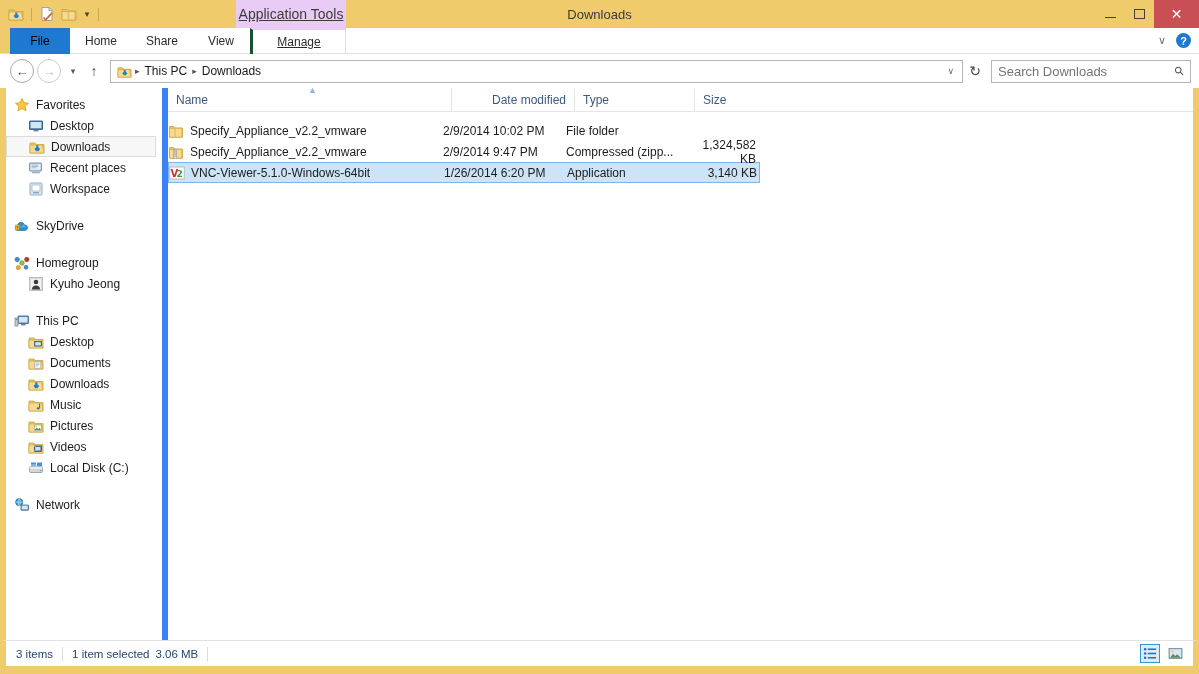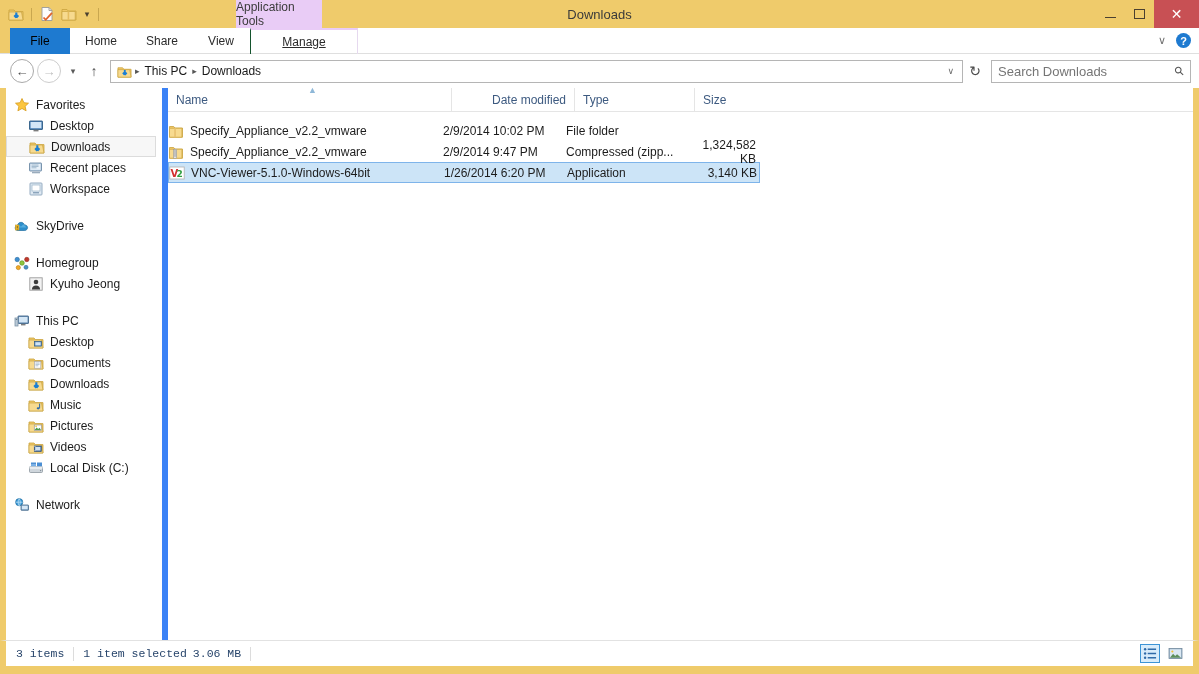--- a/index.html
+++ b/index.html
@@ -24,24 +24,24 @@
   .qat{ display:flex; align-items:center; gap:0; padding-left:5px; height:28px; }
   .qat-btn{
     width:22px; height:22px; display:flex; align-items:center; justify-content:center;
   }
   .qat-sep{
     width:1px; height:13px; background:#c9a74f; margin:0 4px;
   }
   .qat-chev{ width:14px; height:22px; display:flex;align-items:center;justify-content:center;
     font-size:9px; color:#4a4030; }
   .app-tools-tab{
-    position:absolute; left:236px; top:0px; width:86px; height:28px;
+    position:absolute; left:236px; top:0px; width:110px; height:28px;
     background:#e9ccf6;
     display:flex; align-items:center; justify-content:center;
-    font-size:12px; color:#3b3b3b;
+    font-size:14px; color:#3b3b3b;text-decoration:underline;
   }
   .win-title{
     position:absolute; left:0; right:0; top:0; height:28px;
     display:flex; align-items:center; justify-content:center;
     font-size:13px; color:#3a3a3a; pointer-events:none;
   }
   .wincontrols{
     position:absolute; right:0; top:0; height:28px; display:flex; align-items:stretch;
   }
   .wc{ width:29px; display:flex; align-items:center; justify-content:center; }
@@ -57,21 +57,21 @@
   }
   .rb-left{ width:10px; background:#efcb6b; }
   .tab{
     display:flex; align-items:center; justify-content:center;
     font-size:12px; color:#2b2b2b; height:26px; padding:0 6px;
   }
   .tab-file{ width:60px; background:#1e7ad0; color:#000000; font-weight:normal; }
   .tab-home{ width:62px; }
   .tab-share{ width:60px; }
   .tab-view{ width:58px; }
-  .tab-manage{ width:108px; border-left:1px solid #14532d; border-right:1px solid #e6d9ef;
+  .tab-manage{ width:96px; border-left:3px solid #14532d; border-right:1px solid #e6d9ef;
     border-top:2px solid #e9ccf6;text-decoration:underline; }
   .rb-right{ flex:1; display:flex; align-items:center; justify-content:flex-end;
     padding-right:8px; gap:10px; }
   .rb-chev{ font-size:11px; color:#707070; }
   .rb-help{
     width:15px;height:15px;border-radius:50%;background:#1e7ad0;color:#fff;
     font-size:11px; font-weight:bold; display:flex;align-items:center;justify-content:center;
   }
 
   
@@ -157,21 +157,21 @@
   .cell-date{ width:123px; }
   .cell-type{ width:120px; overflow:hidden; white-space:nowrap; }
   .cell-size{ width:70px; text-align:right; }
 
   
   .statusbar{
     height:26px; flex:0 0 26px; background:#fff; display:flex; align-items:center;
     border-left:6px solid #efcb6b; border-right:6px solid #efcb6b;
     border-top:1px solid #e2e2e2; position:relative;
   }
-  .st-text{ font-size:11.5px; color:#28456b; padding-left:10px;font-family:Liberation Mono, monospace; }
+  .st-text{ font-size:11.5px; color:#28456b; padding-left:10px; }
   .st-sep{ width:1px; height:14px; background:#dcdcdc; margin:0 9px; }
   .viewbtns{ position:absolute; right:8px; top:3px; display:flex; gap:5px; }
   .vb{ width:20px;height:19px; display:flex;align-items:center;justify-content:center; }
   .vb.active{ border:1px solid #3c94d6; background:#d8ecfb; }
   .botstrip{ height:8px; flex:0 0 8px; background:#efcb6b; }
 
   
   svg{ display:block; }
 </style>
 </head>

